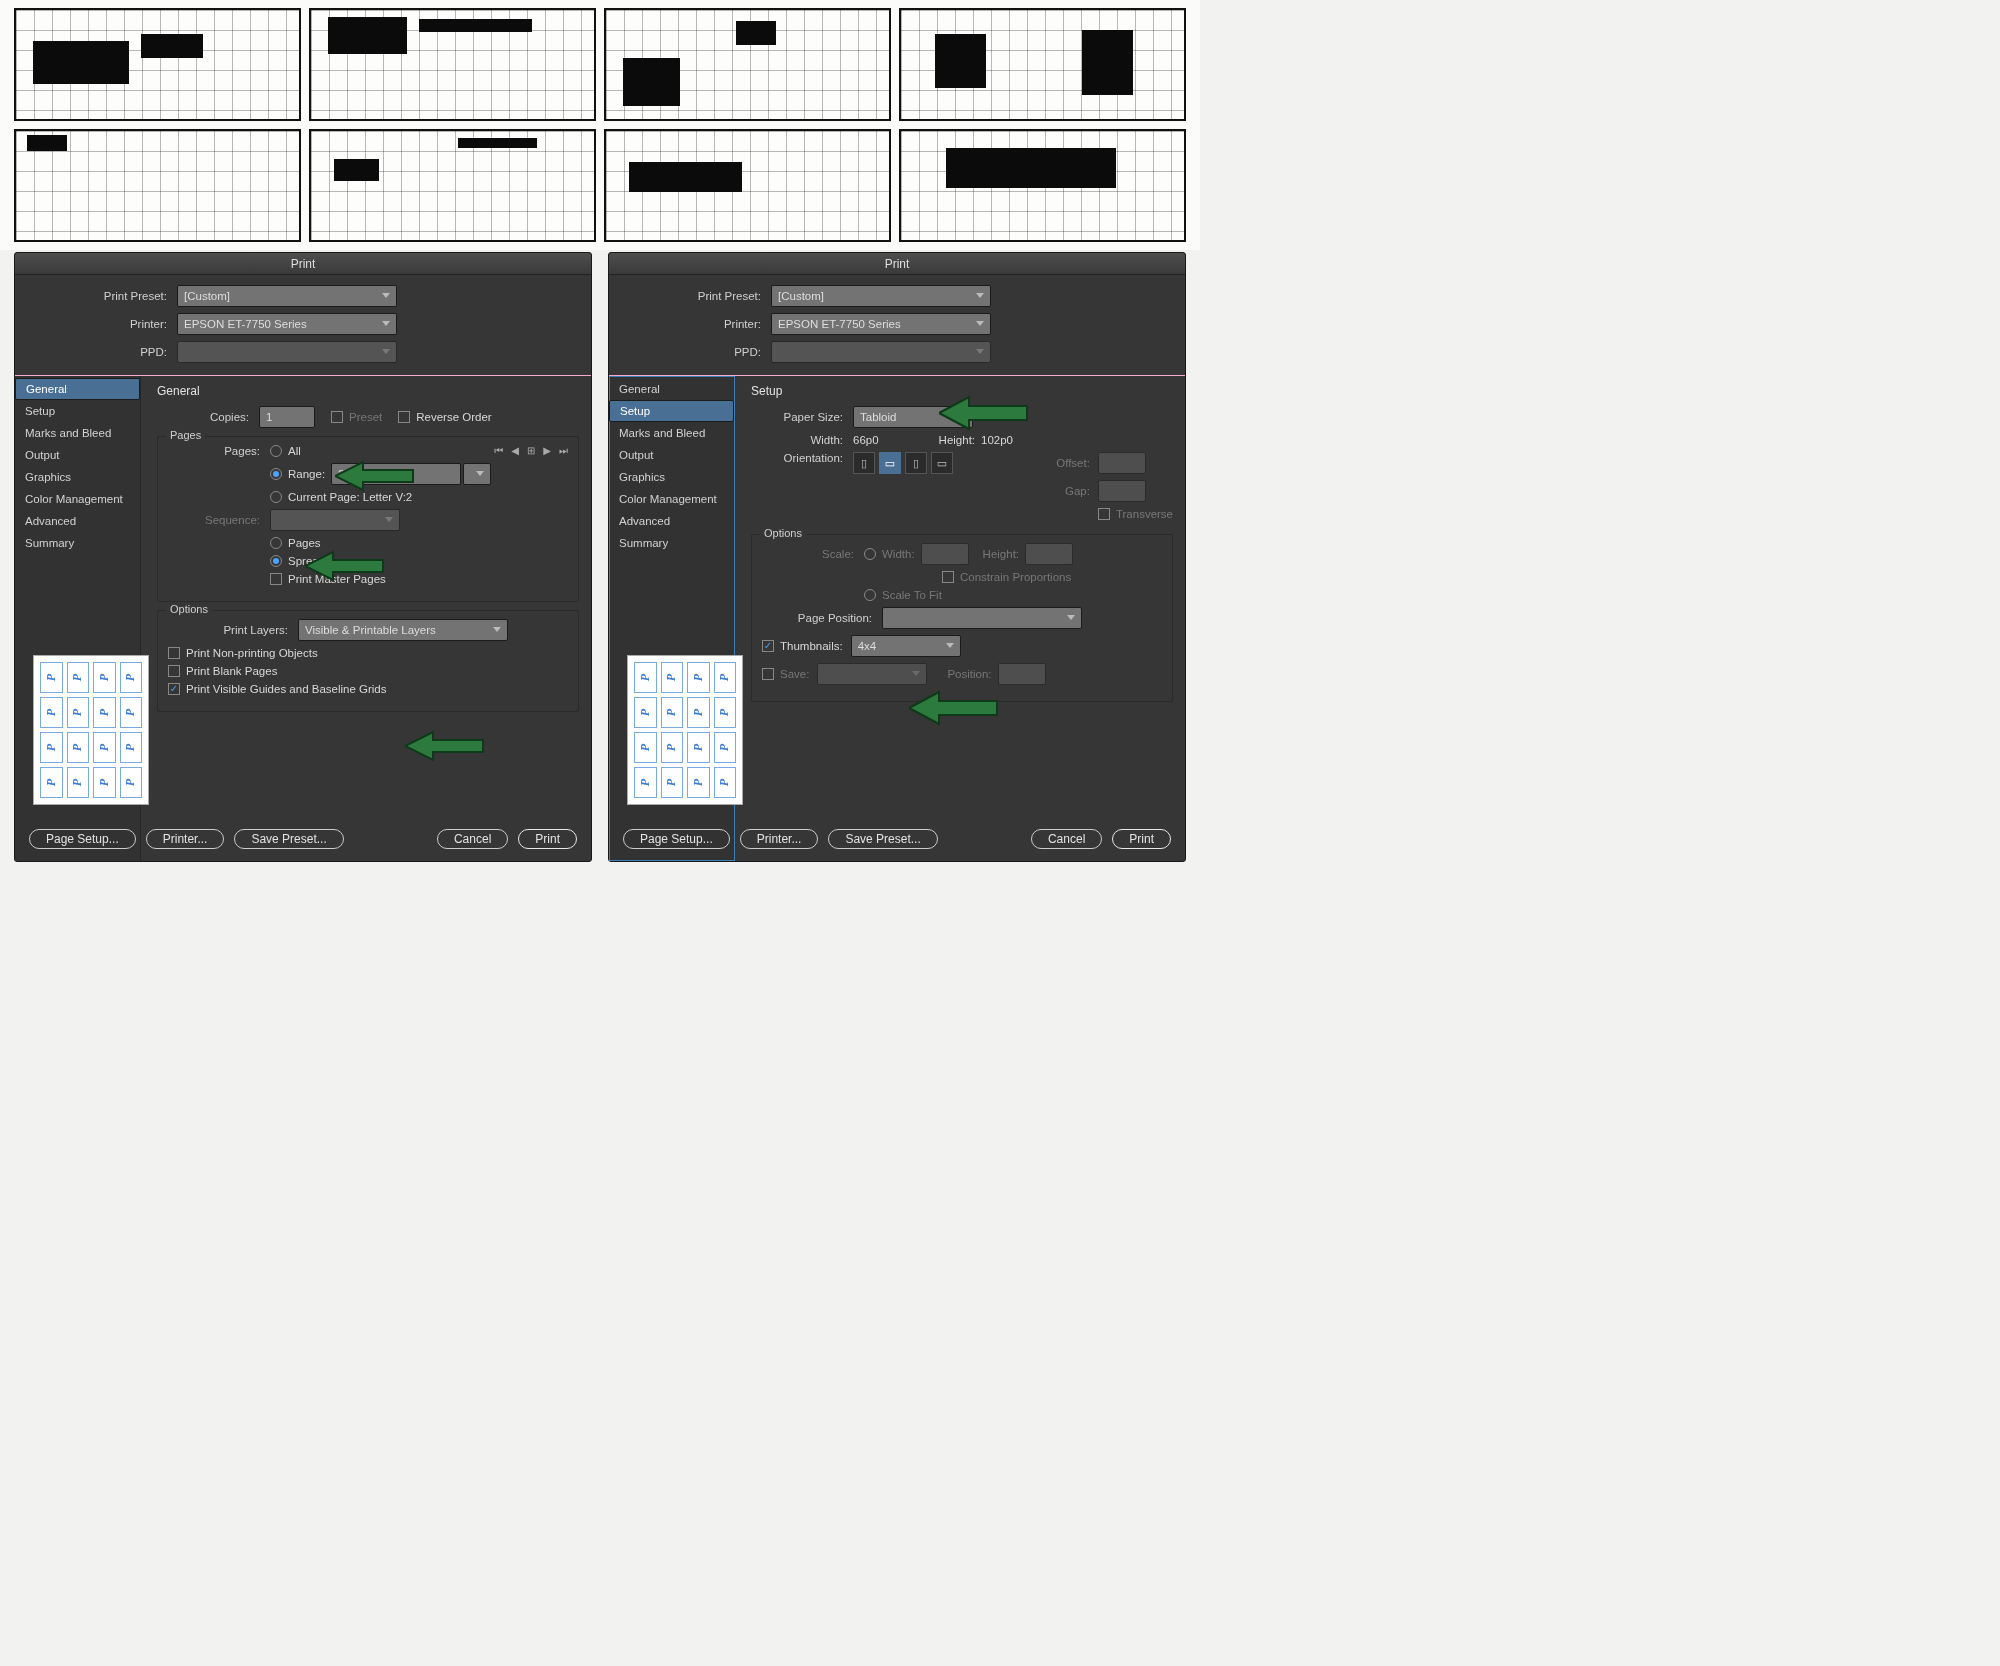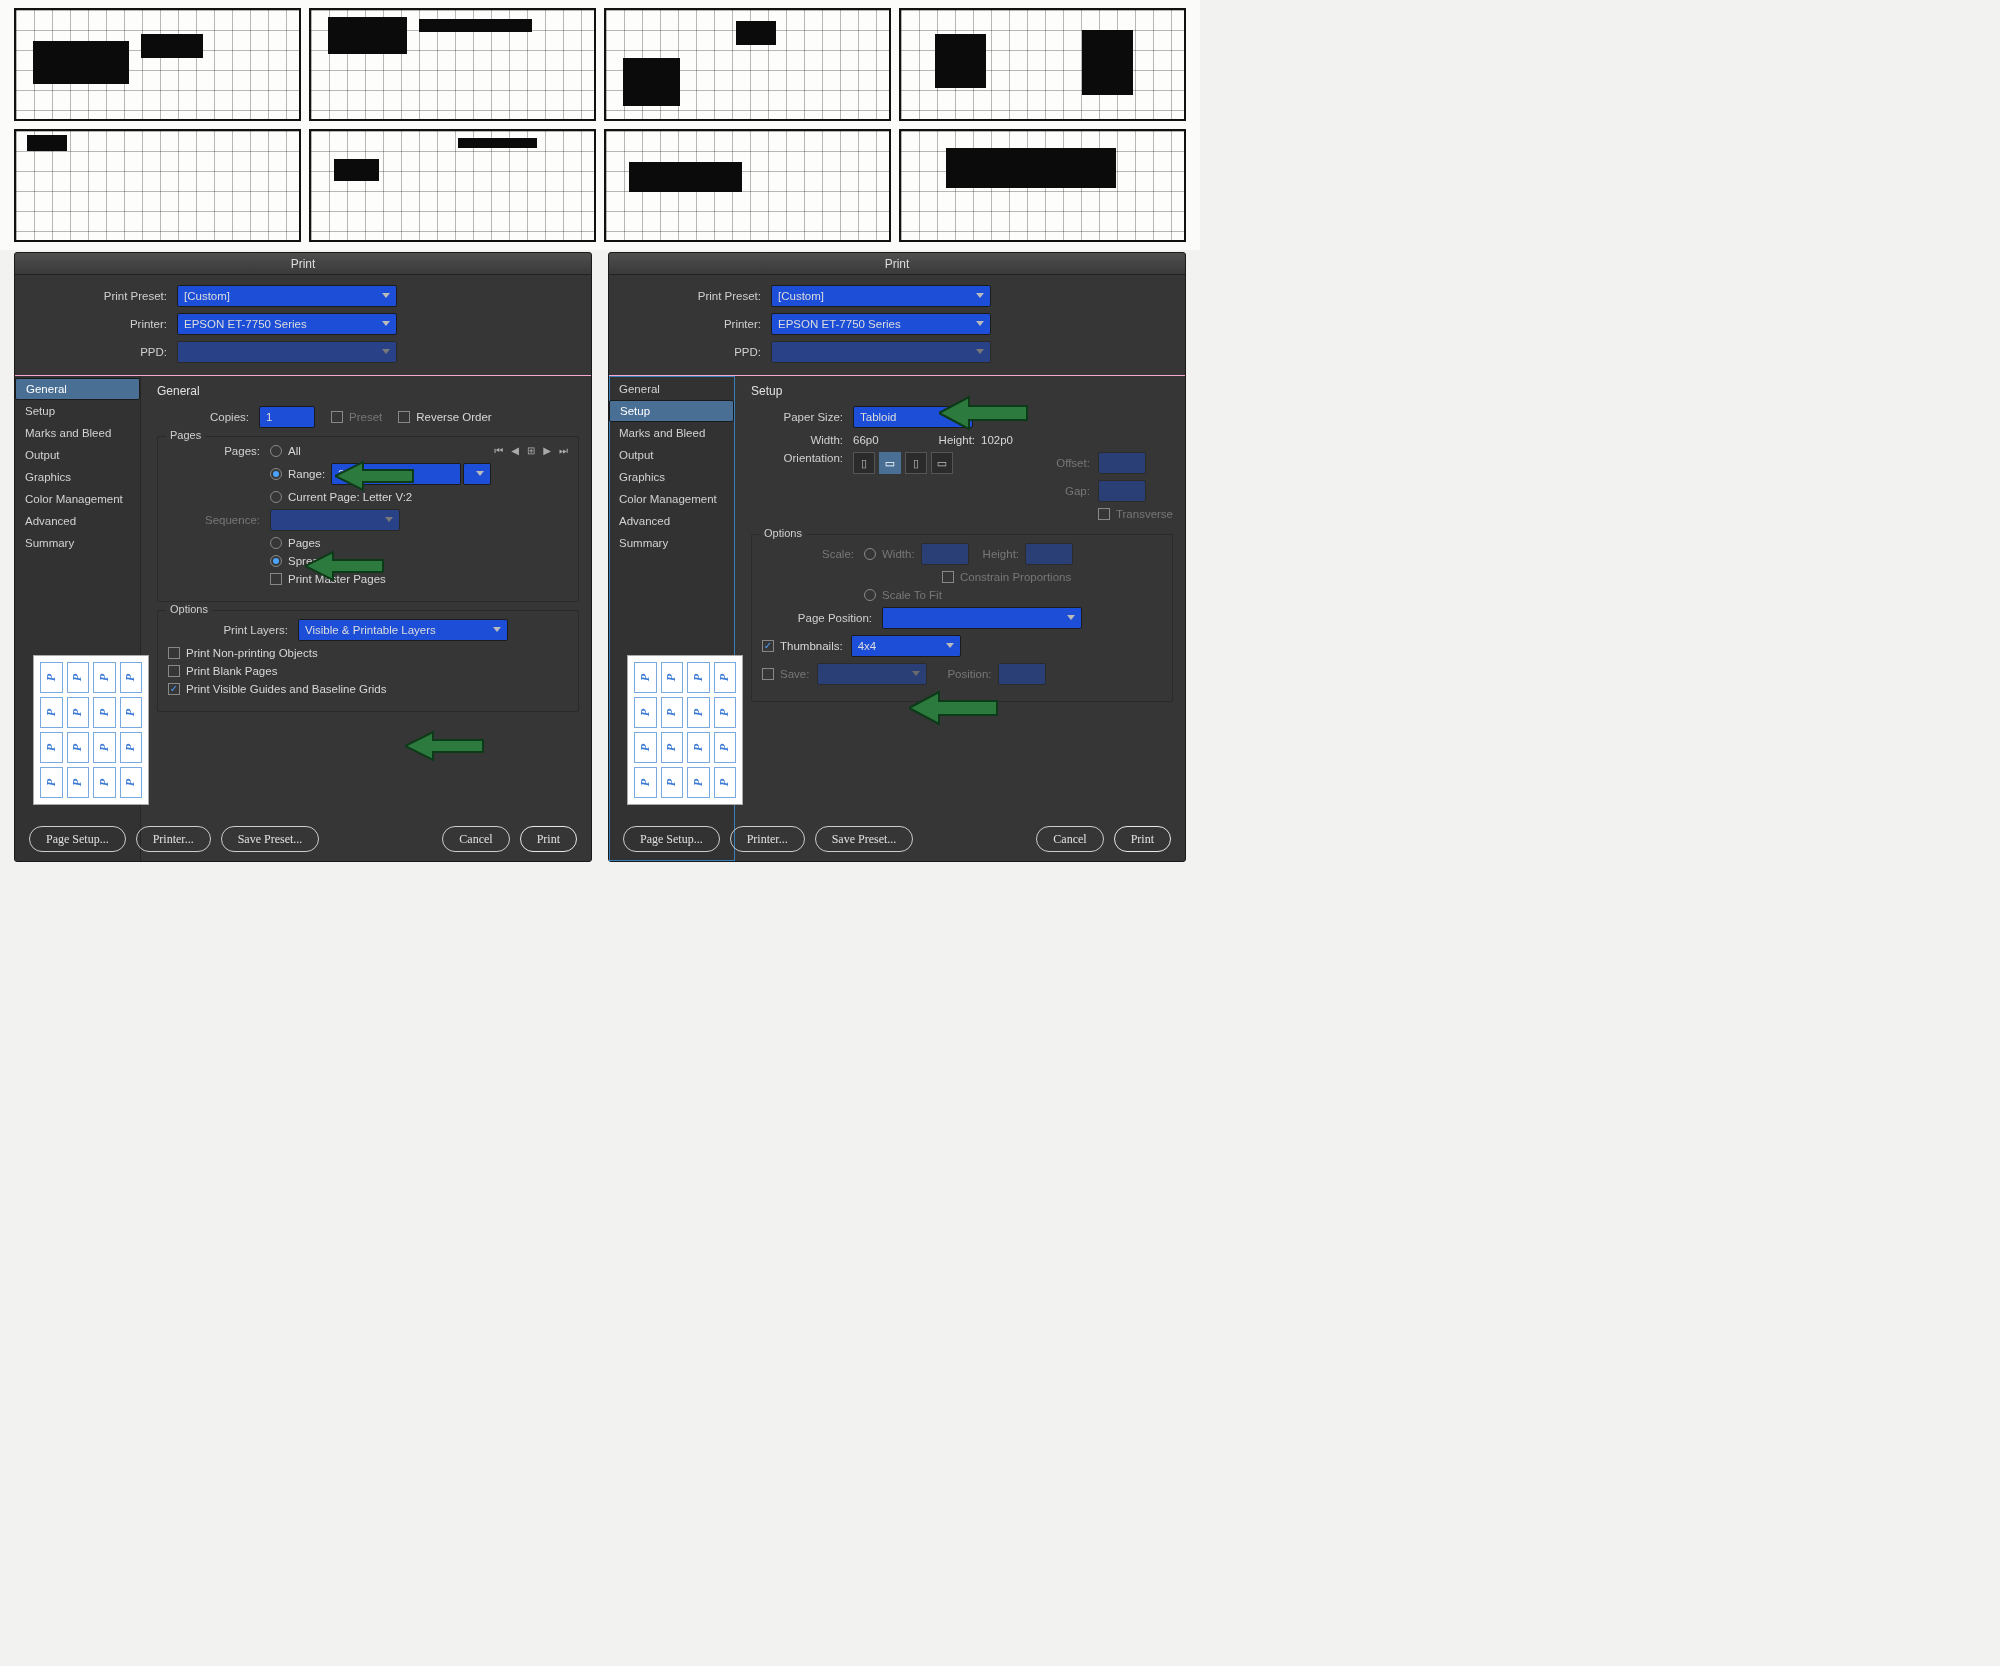--- a/index.html
+++ b/index.html
@@ -32,21 +32,21 @@
 
   
   .dialogs { position: absolute; top: 252px; left: 14px; width: 1172px; display: flex; gap: 16px; }
   .dialog { flex: 1; background: #363636; border: 1px solid #1a1a1a; border-radius: 3px; color: #d8d8d8; font-size: 11.5px; display: flex; flex-direction: column; height: 610px; position: relative; }
   .titlebar { height: 22px; background: linear-gradient(#4e4e4e,#3a3a3a); border-bottom: 1px solid #222; text-align: center; line-height: 22px; font-size: 12px; color: #ddd; border-radius: 3px 3px 0 0; }
   .top { padding: 10px 20px 6px 20px; margin-left: 16px; }
   .row { display: flex; align-items: center; margin-bottom: 6px; }
   .lbl { width: 126px; text-align: right; padding-right: 10px; color: #d0d0d0; }
   .lbl-s { width: 102px; text-align: right; padding-right: 10px; color: #d0d0d0; }
   .lbl-xs { width: 82px; text-align: right; padding-right: 8px; color: #d0d0d0; }
-  .sel, .inp { background: #1d4ed8; border: 1px solid #1b1b1b; color: #ddd; height: 22px; padding: 0 20px 0 6px; position: relative; display:flex; align-items:center; border-radius:2px; }
+  .sel, .inp { background: #737373; border: 1px solid #1b1b1b; color: #ddd; height: 22px; padding: 0 20px 0 6px; position: relative; display:flex; align-items:center; border-radius:2px; }
   .sel .caret { position:absolute; right:6px; top:7px; width:0;height:0;border-left:4px solid transparent;border-right:4px solid transparent;border-top:5px solid #bbb; }
   .inp { padding: 0 6px; }
   .body { flex: 1; display: flex; border-top: 1px solid #f9a8d4; }
   .sidebar { width: 126px; background: #323232; border-right: 1px solid #262626; padding: 2px 0; }
   .sidebar.outlined { outline: 1.5px solid #3b7fb8; outline-offset: -1px; }
   .side-item { padding: 5px 10px; color: #d2d2d2; cursor: pointer; font-size: 11.5px; }
   .side-item.sel { background: #4a6f95; color: #fff; }
   .pane { flex: 1; padding: 8px 12px 8px 16px; overflow: hidden; }
   .pane h3 { font-size: 12px; font-weight: 400; color: #e2e2e2; margin-bottom: 8px; }
   .group { border: 1px solid #2a2a2a; border-radius: 2px; margin: 8px 0; padding: 8px 10px 10px 10px; position: relative; }
@@ -63,21 +63,21 @@
   .orient-btn.on { background:#4a6f95; border-color:#4a6f95; color:#fff; }
 
   
   .preview { position:absolute; left: 18px; bottom: 56px; width: 116px; height: 150px; background:#fff; border:1px solid #aaa; display:grid; grid-template-columns:repeat(4,1fr); grid-template-rows:repeat(4,1fr); gap:4px; padding:6px; }
   .preview div { border:1px solid #78a9e0; display:flex; align-items:center; justify-content:center; }
   .preview div::after { content:"P"; font-family: Georgia, serif; font-style:italic; font-weight:bold; color:#3d7cd6; font-size:12px; transform: rotate(-90deg); }
 
   
   .footer { position:absolute; bottom:0; left:0; right:0; height:44px; display:flex; align-items:center; padding:0 14px; gap:10px; }
   .footer .spacer { flex:1; }
-  .btn { border:1.5px solid #ccc; background:transparent; color:#e2e2e2; height:26px; padding:0 16px; border-radius:14px; font-size:12px; cursor:pointer; display:inline-flex; align-items:center;font-family:Liberation Serif, serif; }
+  .btn { border:1.5px solid #ccc; background:transparent; color:#e2e2e2; height:20px; padding:0 16px; border-radius:14px; font-size:12px; cursor:pointer; display:inline-flex; align-items:center; }
   .btn.primary { border-color:#e8e8e8; font-weight:500; }
 
   
   .arrow { position:absolute; pointer-events:none; }
   .arrow svg { display:block; }
 </style>
 </head>
 <body>
 
 <div class="wrap">

